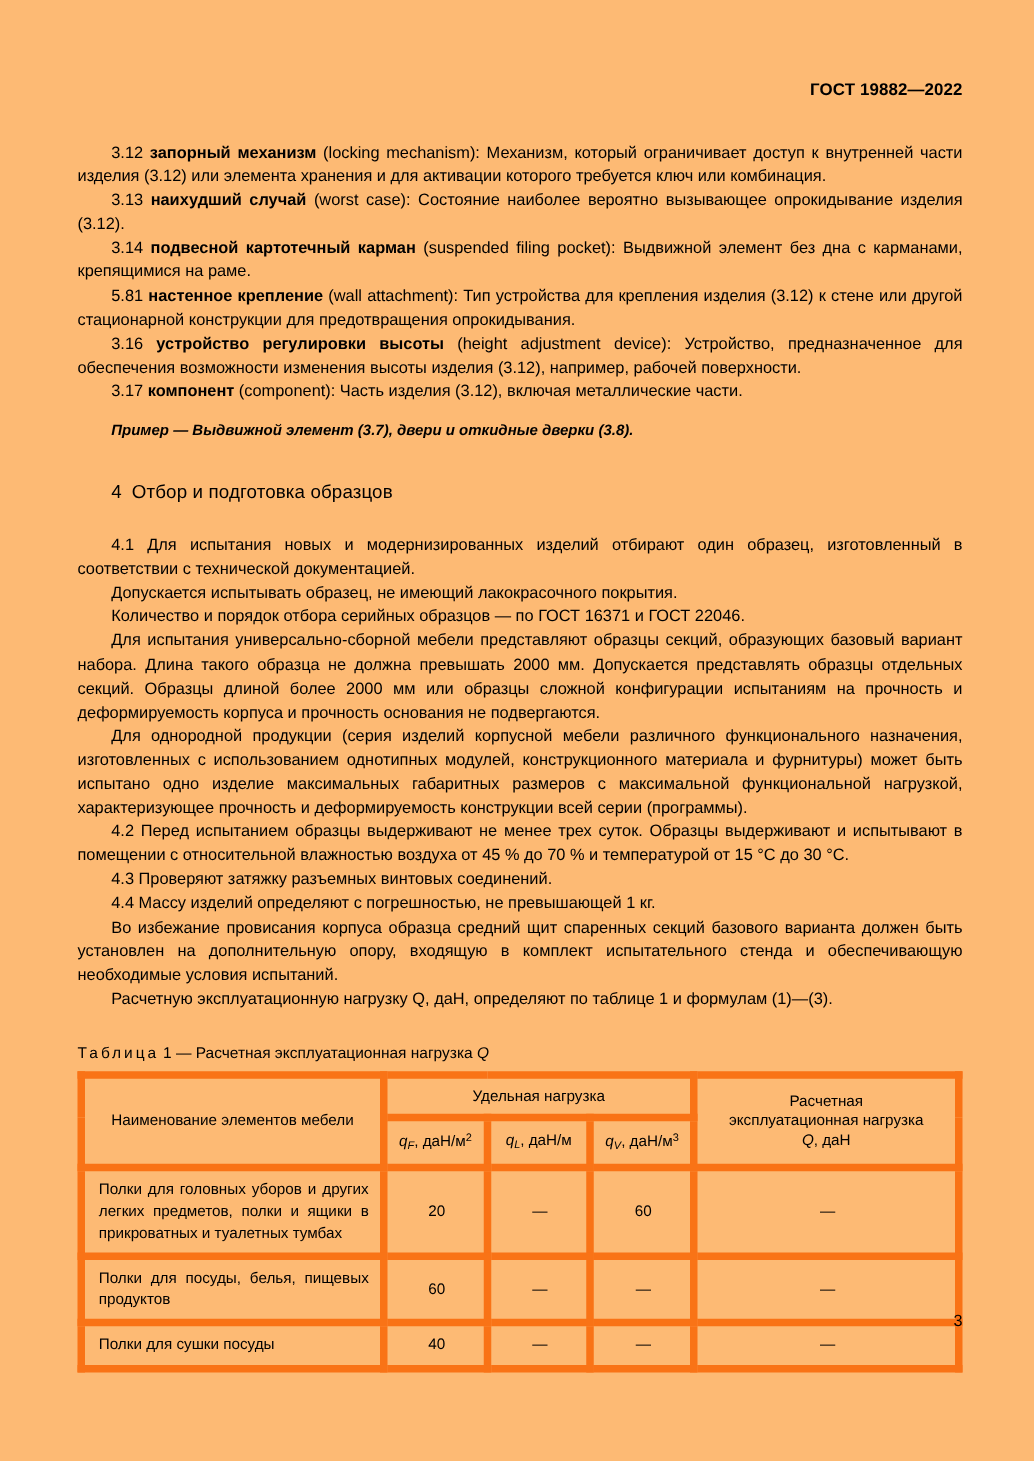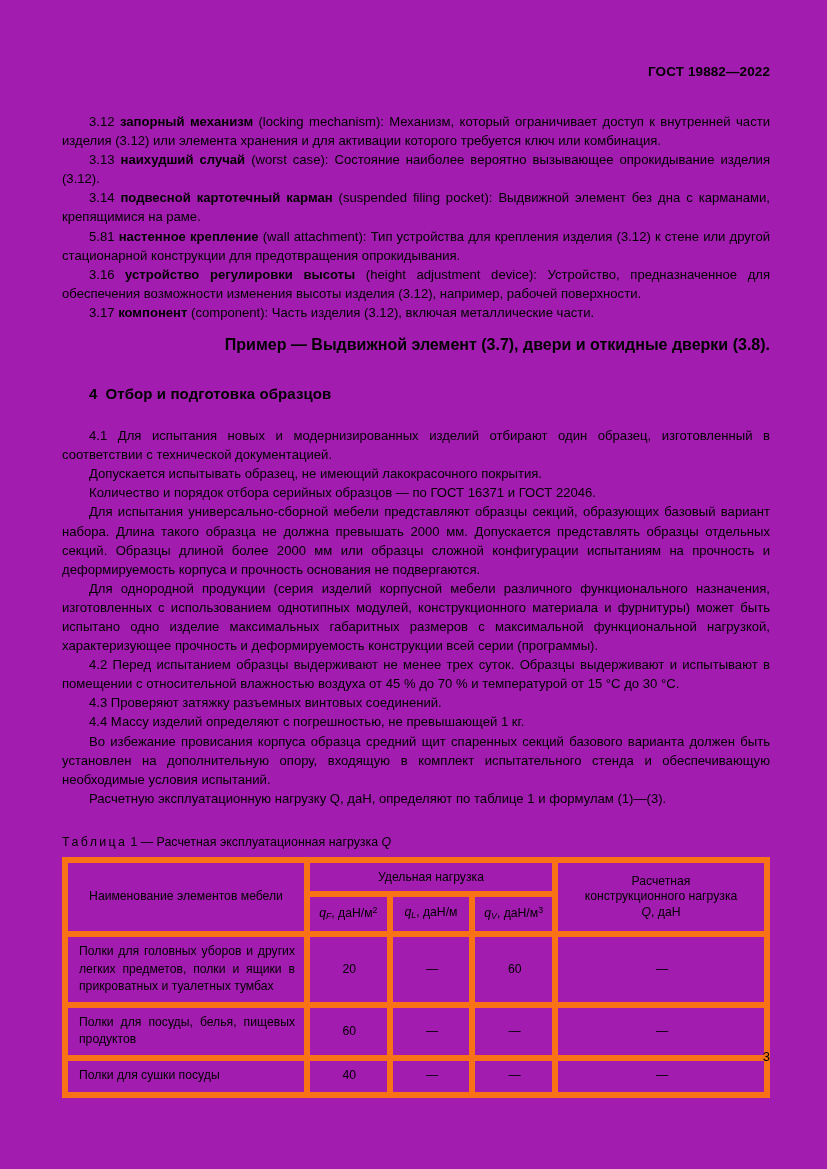--- a/index.html
+++ b/index.html
@@ -10,21 +10,21 @@
   }
   body {
     font-family: "Liberation Sans", sans-serif;
     color: #000000;
   }
   .page {
     position: relative;
     width: 827px;
     height: 1169px;
     margin: 0 auto;
-    background: #a21caf;
+    background: #fdba74;
     overflow: hidden;
     box-sizing: border-box;
   }
 
   
   .page-header {
     position: absolute;
     top: 64px;
     left: 62px;
     right: 57px;
@@ -67,36 +67,37 @@
     display: inline-block;
     width: 27px;
   }
   .term {
     font-weight: bold;
   }
 
   
   p.example {
     margin: 13px 0 0 0;
-    font-size: 16px;
+    font-size: 12px;
     line-height: 19px;
     font-weight: bold;
-    text-align: right;
+    font-style: italic;
+    text-align: left;
   }
   p.example .ind {
     display: inline-block;
     width: 27px;
   }
 
   
   h2.section-heading {
     margin: 30px 0 0 0;
     padding-left: 27px;
     font-size: 15px;
-    font-weight: bold;
+    font-weight: normal;
     line-height: 20px;
     letter-spacing: 0.1px;
   }
   h2.section-heading .num {
     margin-right: 8px;
   }
 
   .after-heading {
     margin-top: 22px !important;
   }
@@ -236,21 +237,21 @@
 
     <div class="table-caption"><span class="tcap-word">Таблица</span><span class="tcap-num">1</span> <span>—</span> <span>Расчетная эксплуатационная нагрузка</span> <span class="q-italic">Q</span></div>
 
     <table class="load-table">
       <thead>
         <tr>
           <th class="col-name" rowspan="2">Наименование элементов мебели</th>
           <th class="grp-ud" colspan="3">Удельная нагрузка</th>
           <th class="col-q" rowspan="2">
             <span>Расчетная</span><br>
-            <span>конструкционного нагрузка</span><br>
+            <span>эксплуатационная нагрузка</span><br>
             <span class="ital">Q</span><span>, даН</span>
           </th>
         </tr>
         <tr>
           <th class="col-qf"><span class="ital">q</span><span class="sub">F</span><span>, даН/м</span><span class="sup">2</span></th>
           <th class="col-ql"><span class="ital">q</span><span class="sub">L</span><span>, даН/м</span></th>
           <th class="col-qv"><span class="ital">q</span><span class="sub">V</span><span>, даН/м</span><span class="sup">3</span></th>
         </tr>
       </thead>
       <tbody>

